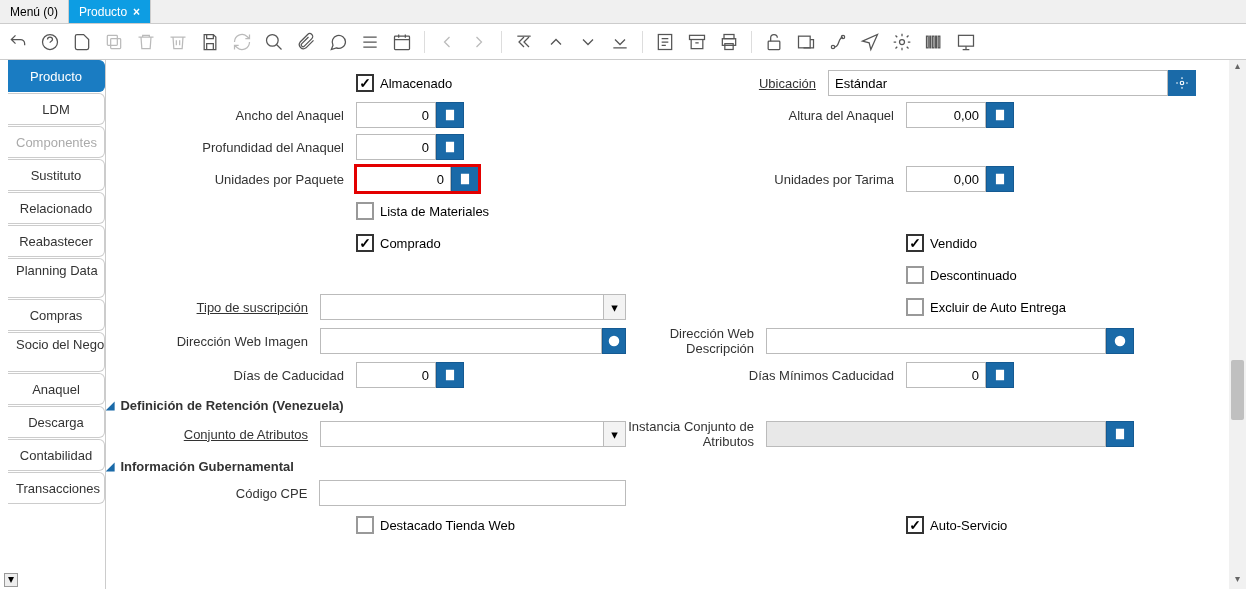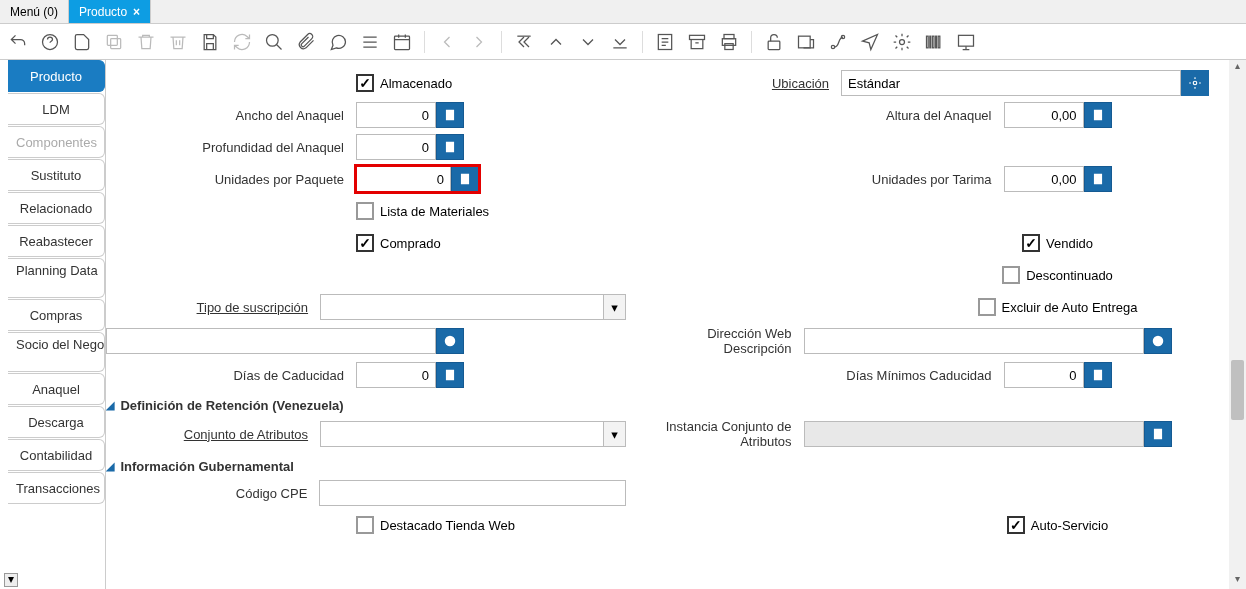--- a/index.html
+++ b/index.html
@@ -23,25 +23,25 @@
 .side-tab.disabled { color:#aaa; }
 .side-tab.italic { }
 .side-scroll { position:absolute; bottom:2px; left:4px; width:14px; height:14px; background:#eee; border:1px solid #999; font-size:12px; text-align:center; line-height:10px; cursor:pointer;}
 
 .content-wrap { flex:1; position:relative; overflow:hidden; border-left:1px solid #ccc; }
 .vscroll { position:absolute; right:0; top:0; bottom:0; width:17px; background:#f1f1f1; }
 .vscroll .thumb { position:absolute; left:2px; right:2px; top:300px; height:60px; background:#c0c0c0; border-radius:2px;}
 .vscroll .arrow { position:absolute; left:0; right:0; height:16px; text-align:center; font-size:10px; color:#666; }
 .vscroll .arrow.top{ top:0; } .vscroll .arrow.bot{ bottom:0; }
 
-.form { padding: 10px 20px 0 0; margin-right:17px; }
+.form { padding: 10px 20px 0 0; margin-right:30px; }
 .row { display:flex; margin-bottom: 6px; min-height:26px; }
 .col { display:flex; align-items:center; }
 .col.left { width: 520px; }
-.col.right { flex:1;justify-content:center; }
+.col.right { flex:1; }
 .lbl { width: 250px; text-align:right; padding-right: 12px; font-size:13px; color:#333; }
 .lbl.link { text-decoration: underline; }
 .field { display:flex; align-items:center; }
 .text-input { height: 26px; border:1px solid #bbb; padding: 2px 6px; font-size:13px; text-align:right; }
 .text-input.wleft { text-align:left; }
 .w80 { width:80px; } .w360{ width:360px; } .w340{width:340px;} .w330{width:330px;}
 .btn-sq { width:28px; height:26px; background:#1a6aa8; border:1px solid #155a92; display:inline-flex; align-items:center; justify-content:center; cursor:pointer; }
 .btn-sq svg{ width:14px; height:14px; fill:#fff; }
 .btn-target { width:28px; height:26px; background:#1a6aa8; display:inline-flex; align-items:center; justify-content:center; cursor:pointer; margin-left:auto;}
 .checkbox { width:18px; height:18px; border:2px solid #333; display:inline-flex; align-items:center; justify-content:center; margin-right:6px; }
@@ -385,20 +385,21 @@
           <div class="lbl" style="width:280px"></div>
           <div class="field">
               <span class="checkbox empty"></span>
               <span class="chk-label">Excluir de Auto Entrega</span>
             </div>
         </div>
       </div>
 
       <div class="row">
         <div class="col left">
+          <div class="lbl">Dirección Web Imagen</div>
           <input class="text-input wleft w330" style="">
           <span class="btn-sq">
               <svg viewBox="0 0 24 24">
                 <circle cx="12" cy="12" r="9" fill="#fff"></circle>
               </svg>
             </span>
         </div>
         <div class="col right">
           <div class="lbl" style="width:140px">Dirección Web Descripción</div>
           <input class="text-input wleft w340" style="">

